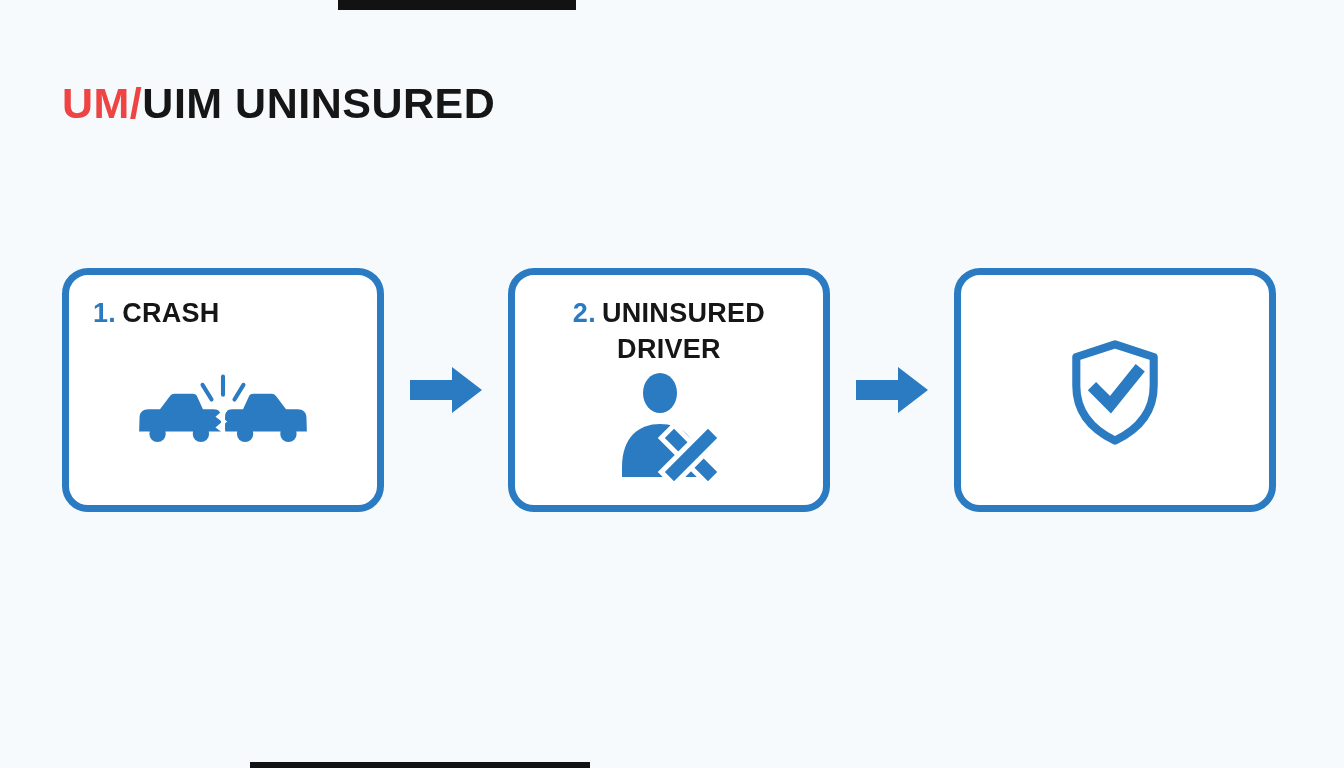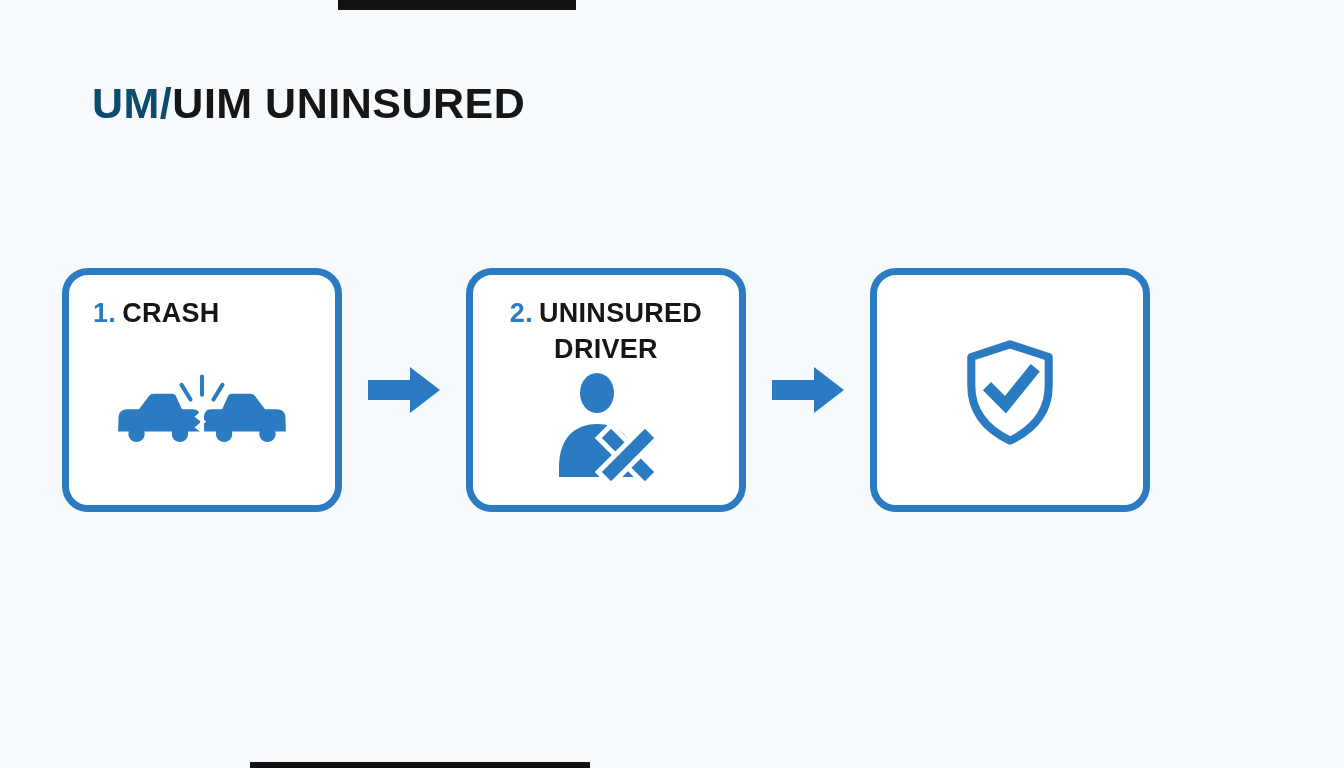--- a/index.html
+++ b/index.html
@@ -20,32 +20,32 @@
   .title {
     position: absolute;
     left: 62px;
     top: 78px;
     font-size: 43px;
     font-weight: bold;
     letter-spacing: 0.5px;
     line-height: 1.18;
     color: #161616;
   }
-  .title .accent { color: #0c4a6e; margin-left: 30px; }
+  .title .accent { color: #ef4444; }
 
   
   .flow-row {
     position: absolute;
     left: 62px;
     top: 268px;
     display: flex;
     align-items: center;
   }
   .step-box {
-    width: 280px;
+    width: 322px;
     height: 244px;
     background: #ffffff;
     border: 7px solid #2b7bc3;
     border-radius: 26px;
     display: flex;
     flex-direction: column;
     padding: 20px 24px 14px 24px;
   }
   .step-label {
     font-size: 27px;

